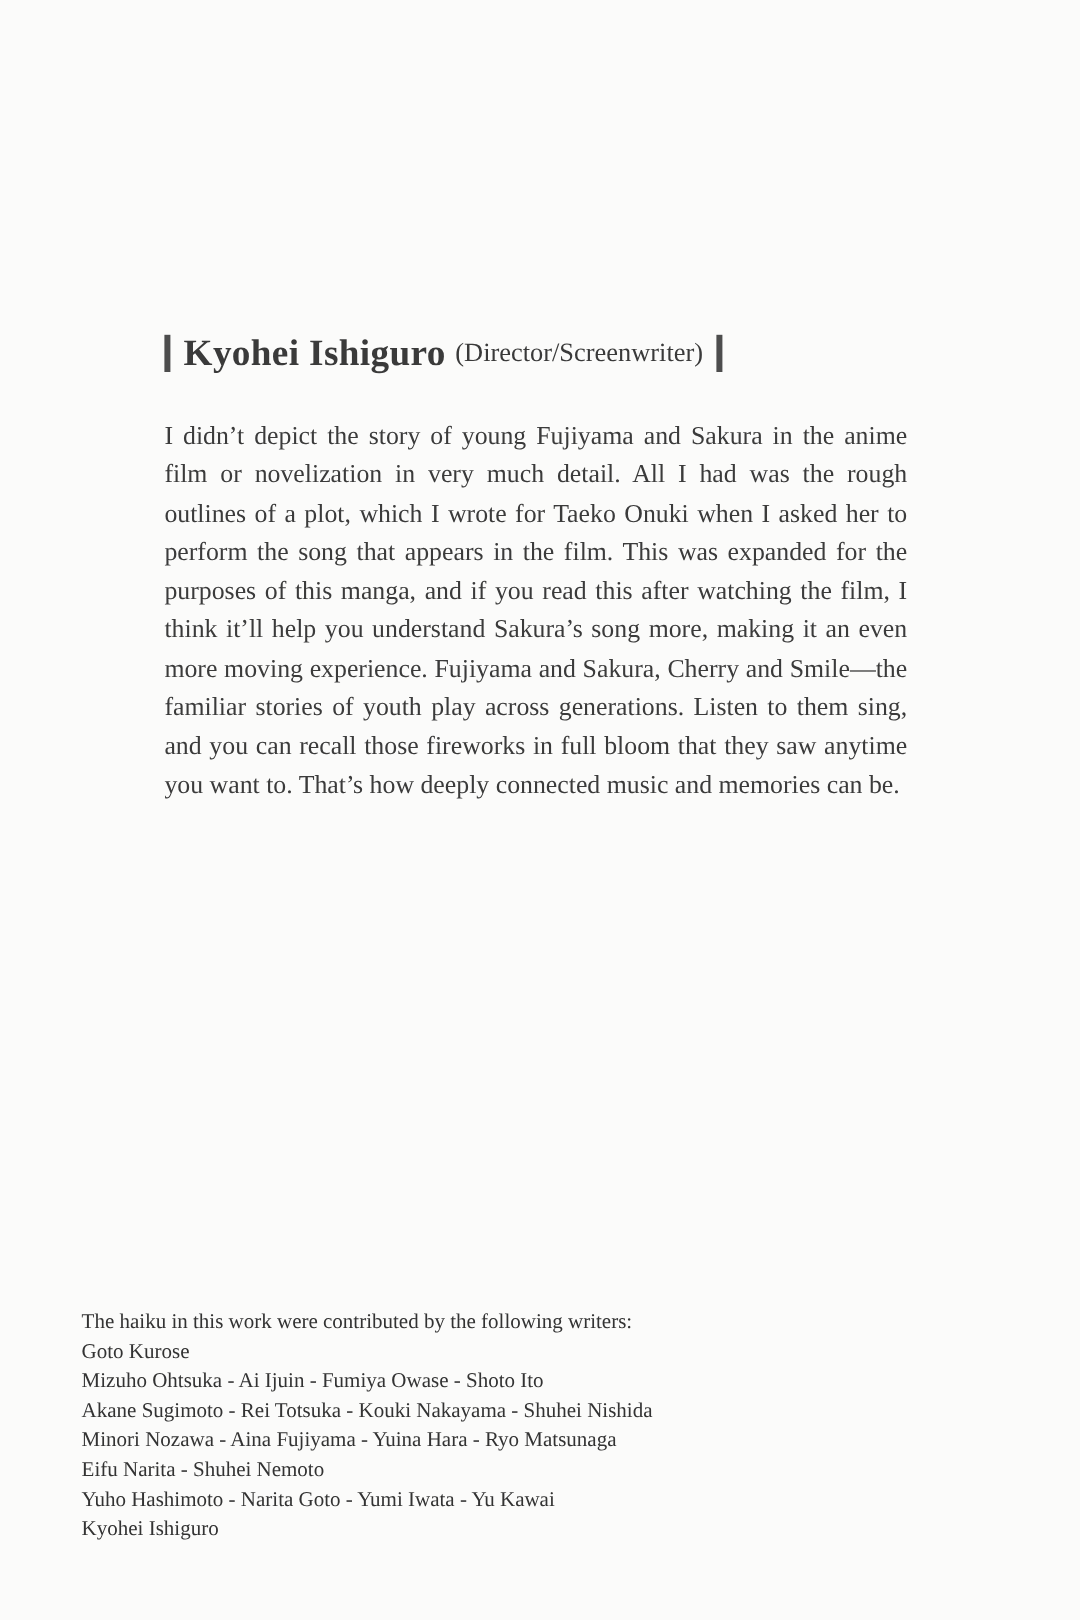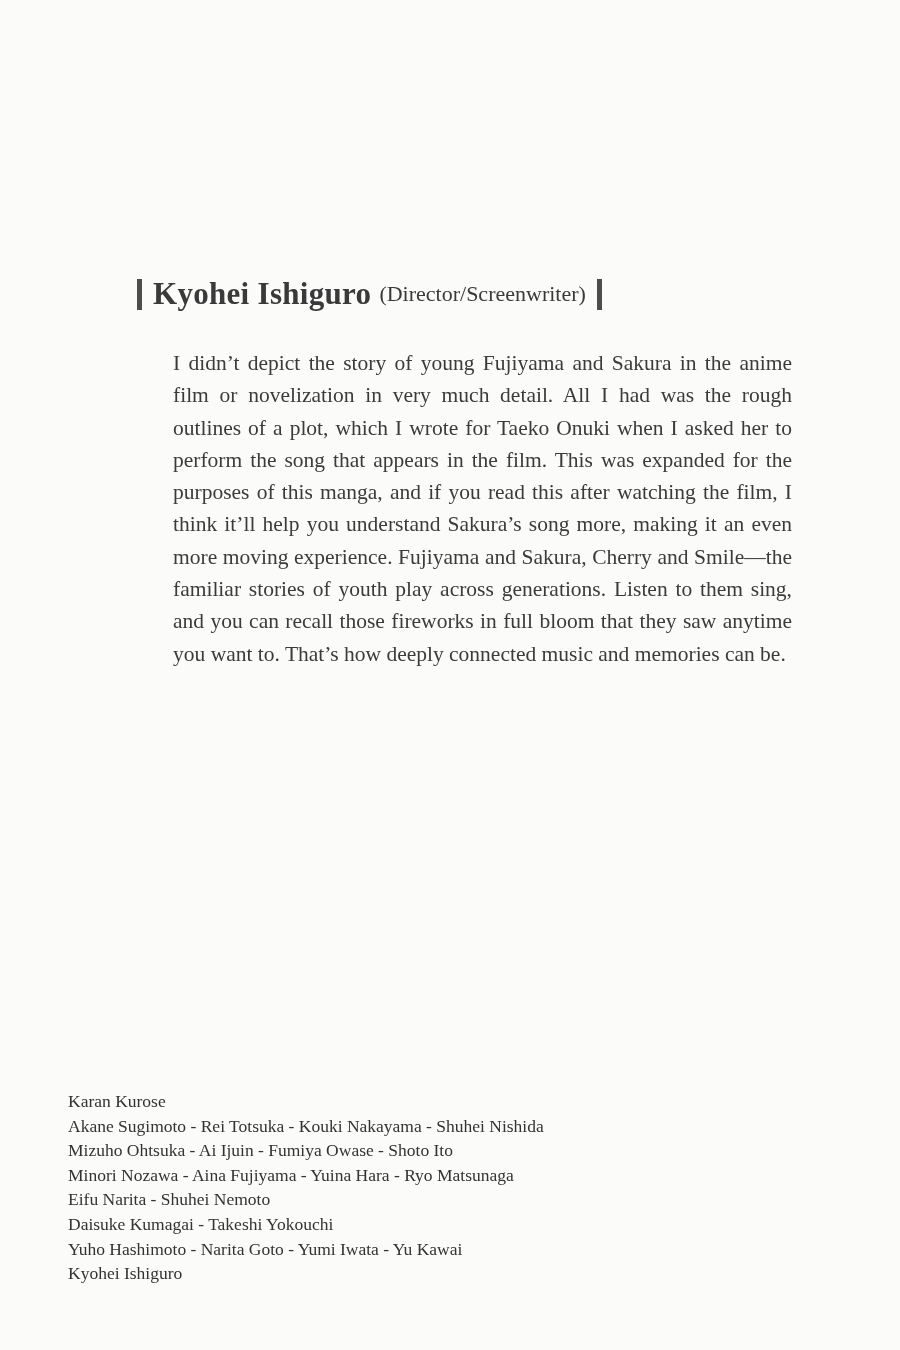--- a/index.html
+++ b/index.html
@@ -47,21 +47,20 @@
   }
   .body-text {
     position: absolute;
     left: 137px;
     top: 347px;
     width: 619px;
     font-size: 21.5px;
     line-height: 32.3px;
     text-align: justify;
     color: #3b3b3b;
-    margin-left: 36px;
   }
   .credits {
     position: absolute;
     left: 68px;
     top: 1089px;
     font-size: 17.5px;
     line-height: 24.6px;
     color: #333333;
   }
   .credit-line {
@@ -76,23 +75,23 @@
   <div class="heading">
     <span class="heading-bar"></span>
     <span class="heading-name">Kyohei Ishiguro</span>
     <span class="heading-role">(Director/Screenwriter)</span>
     <span class="heading-bar"></span>
   </div>
 
   <div class="body-text">I didn’t depict the story of young Fujiyama and Sakura in the anime film or novelization in very much detail. All I had was the rough outlines of a plot, which I wrote for Taeko Onuki when I asked her to perform the song that appears in the film. This was expanded for the purposes of this manga, and if you read this after watching the film, I think it’ll help you understand Sakura’s song more, making it an even more moving experience. Fujiyama and Sakura, Cherry and Smile—the familiar stories of youth play across generations. Listen to them sing, and you can recall those fireworks in full bloom that they saw anytime you want to. That’s how deeply connected music and memories can be.</div>
 
   <div class="credits">
-    <div class="credit-line">Karan Kurose</div>
+    <div class="credit-line">The haiku in this work were contributed by the following writers:</div>
+    <div class="credit-line">Goto Kurose</div>
+    <div class="credit-line">Mizuho Ohtsuka - Ai Ijuin - Fumiya Owase - Shoto Ito</div>
     <div class="credit-line">Akane Sugimoto - Rei Totsuka - Kouki Nakayama - Shuhei Nishida</div>
-    <div class="credit-line">Mizuho Ohtsuka - Ai Ijuin - Fumiya Owase - Shoto Ito</div>
     <div class="credit-line">Minori Nozawa - Aina Fujiyama - Yuina Hara - Ryo Matsunaga</div>
     <div class="credit-line">Eifu Narita - Shuhei Nemoto</div>
-    <div class="credit-line">Daisuke Kumagai - Takeshi Yokouchi</div>
     <div class="credit-line">Yuho Hashimoto - Narita Goto - Yumi Iwata - Yu Kawai</div>
     <div class="credit-line">Kyohei Ishiguro</div>
   </div>
 
 </div>
 
 </body></html>

